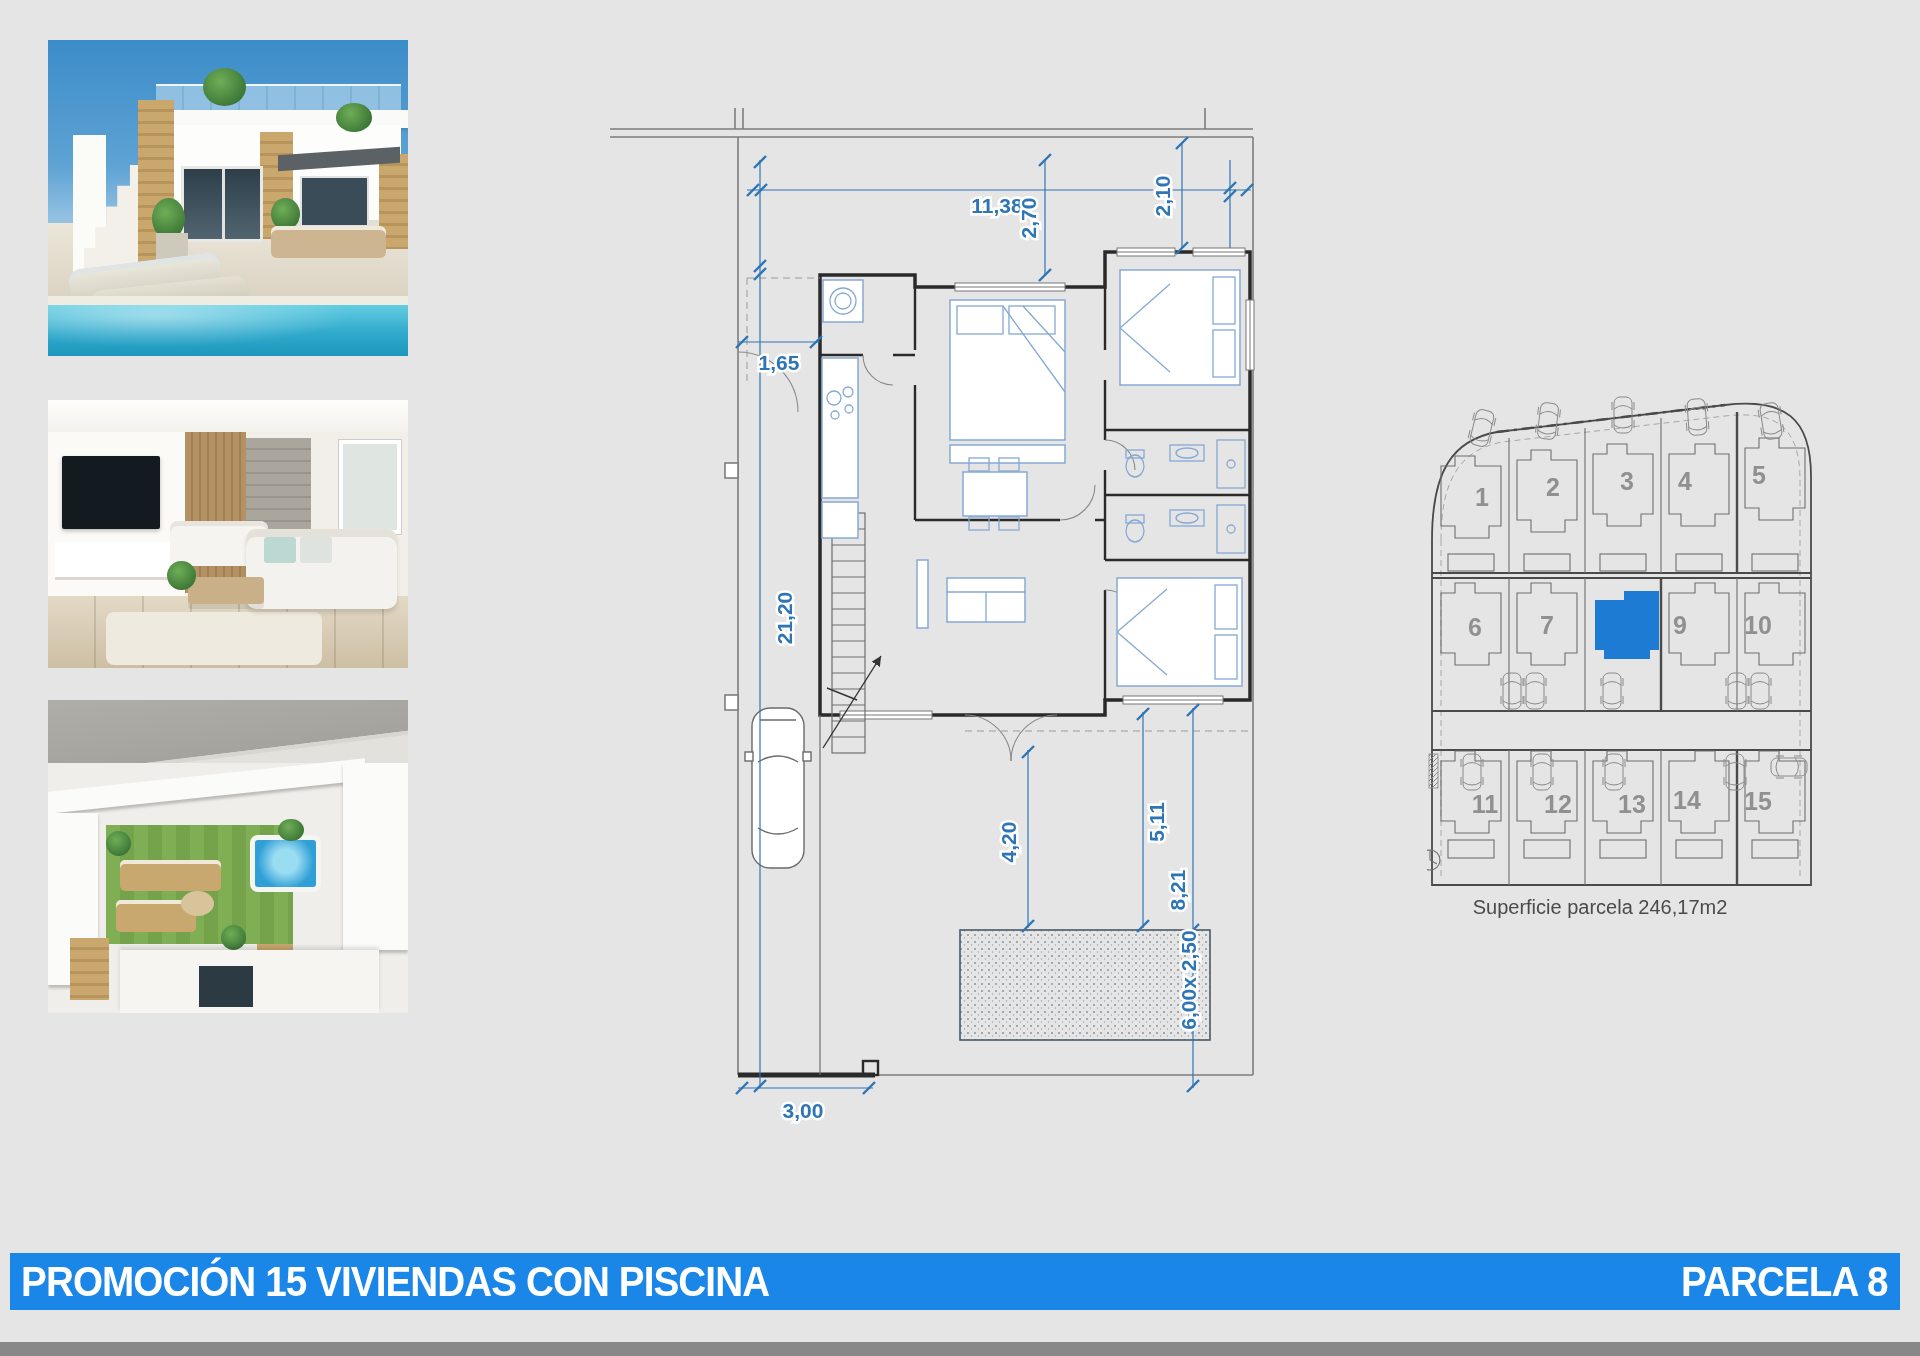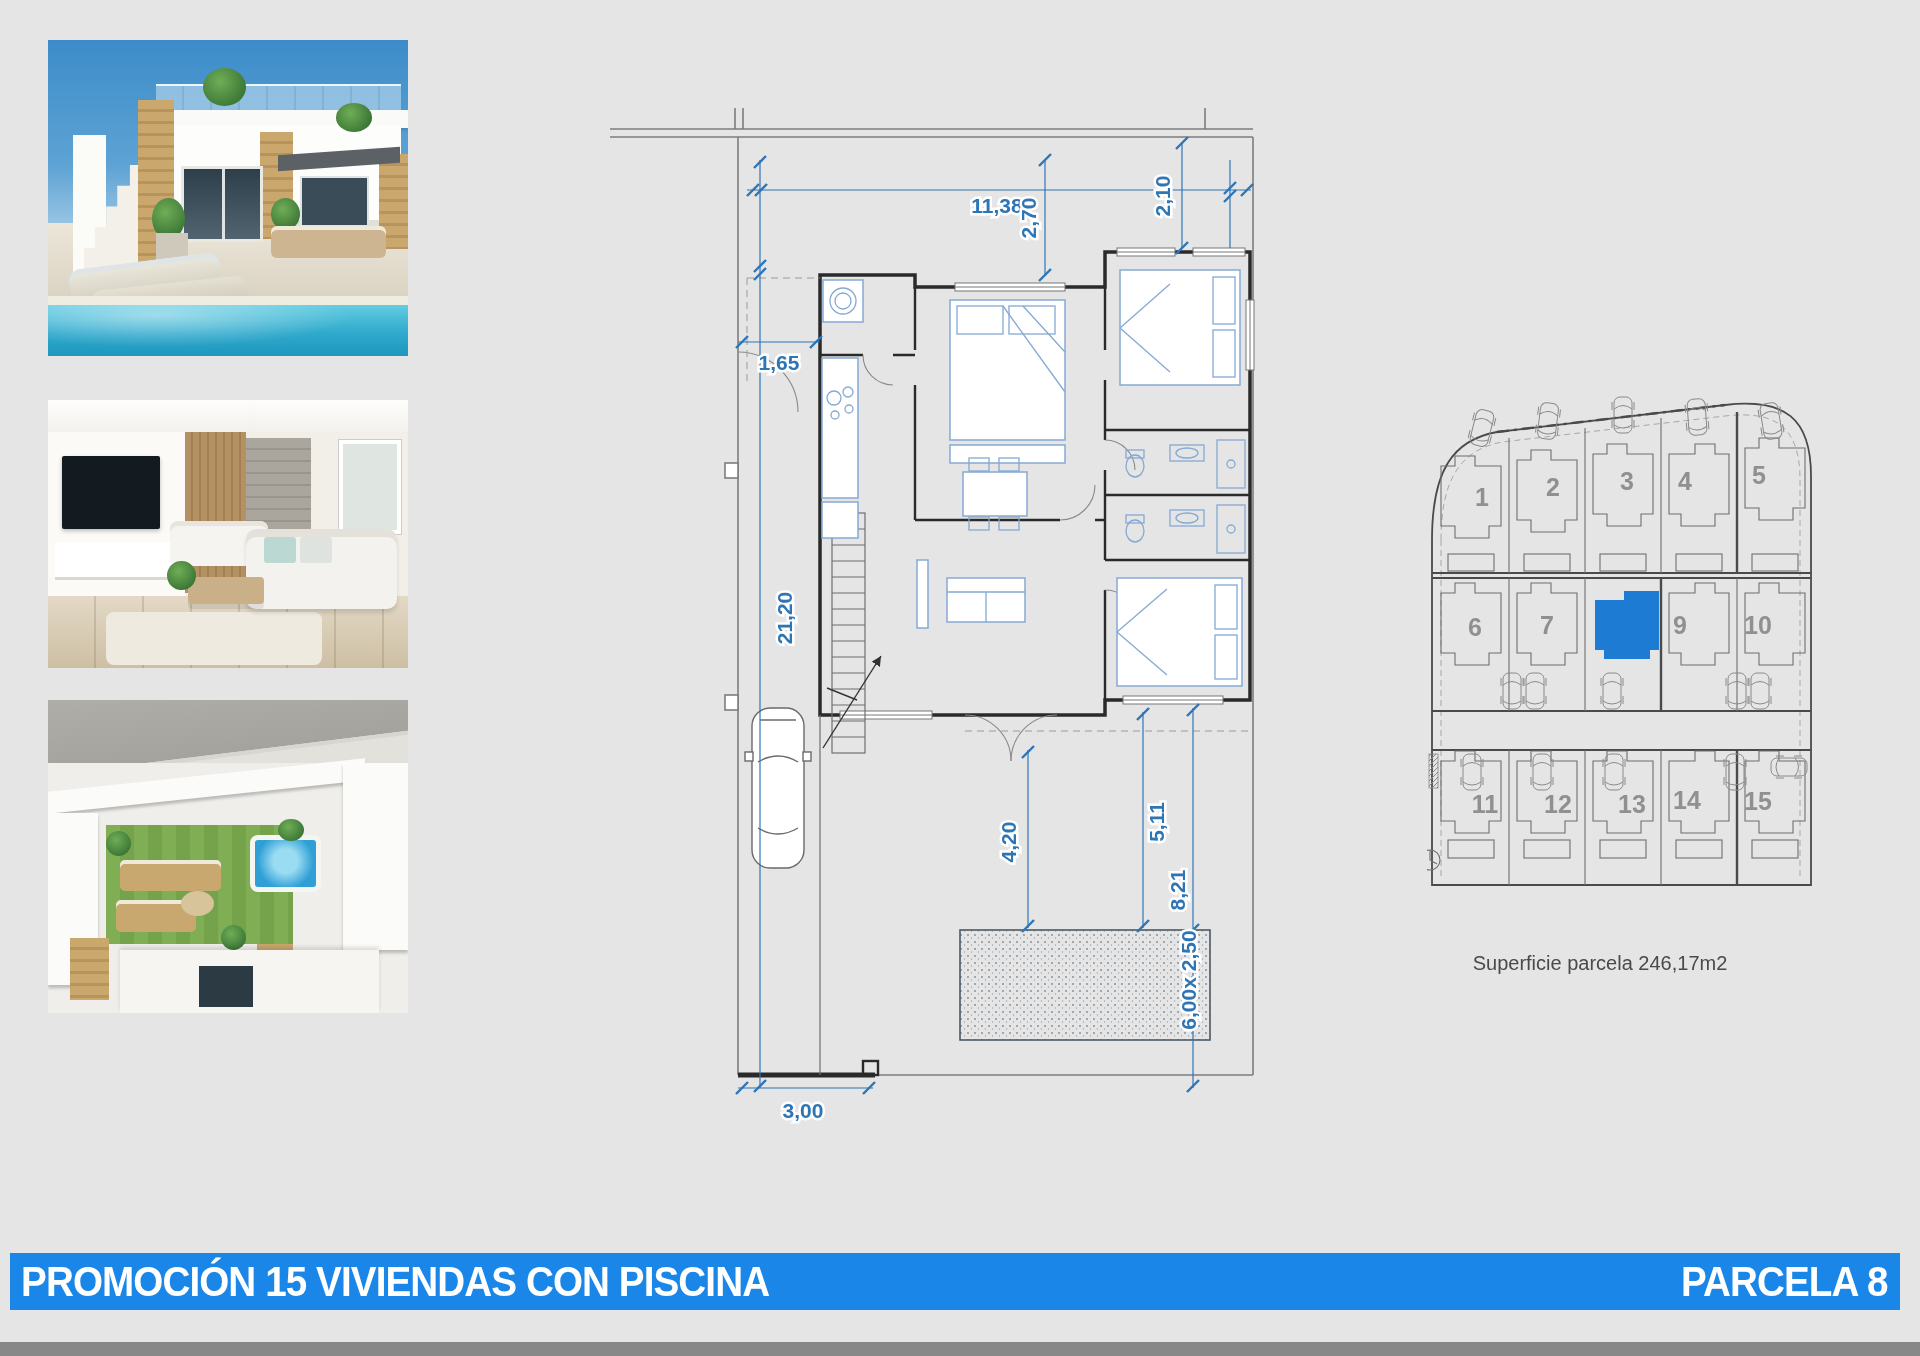--- a/index.html
+++ b/index.html
@@ -93,21 +93,21 @@
   .pnum{fill:#909090;font-size:25px;font-weight:bold;text-anchor:middle;}
 
   
   .footer-bar{position:absolute;left:10px;width:1890px;top:1253px;height:57px;display:flex;
               align-items:center;justify-content:space-between;color:#ffffff;}
   .footer-title{font-size:42px;font-weight:bold;padding-left:12px;letter-spacing:-1px;
                 transform:scaleX(.92);transform-origin:left center;white-space:nowrap;}
   .footer-parcel{font-size:42px;font-weight:bold;padding-right:14px;letter-spacing:-1px;
                  transform:scaleX(.92);transform-origin:right center;white-space:nowrap;}
   .disclaimer{position:absolute;left:22px;top:1312px;font-size:19px;font-weight:bold;color:#3f3f3f;letter-spacing:-.2px;}
-  .site-caption{position:absolute;left:1440px;top:952px;width:320px;text-align:center;
+  .site-caption{position:absolute;left:1440px;top:896px;width:320px;text-align:center;
                 font-size:20px;font-weight:500;color:#4a4a4a;}
 </style>
 </head>
 <body>
 
 <div class="page">
 
   <div class="photo" style="top:40px;height:316px;">
     <div class="p1-sky"></div>
     <div class="p1-deck"></div>

